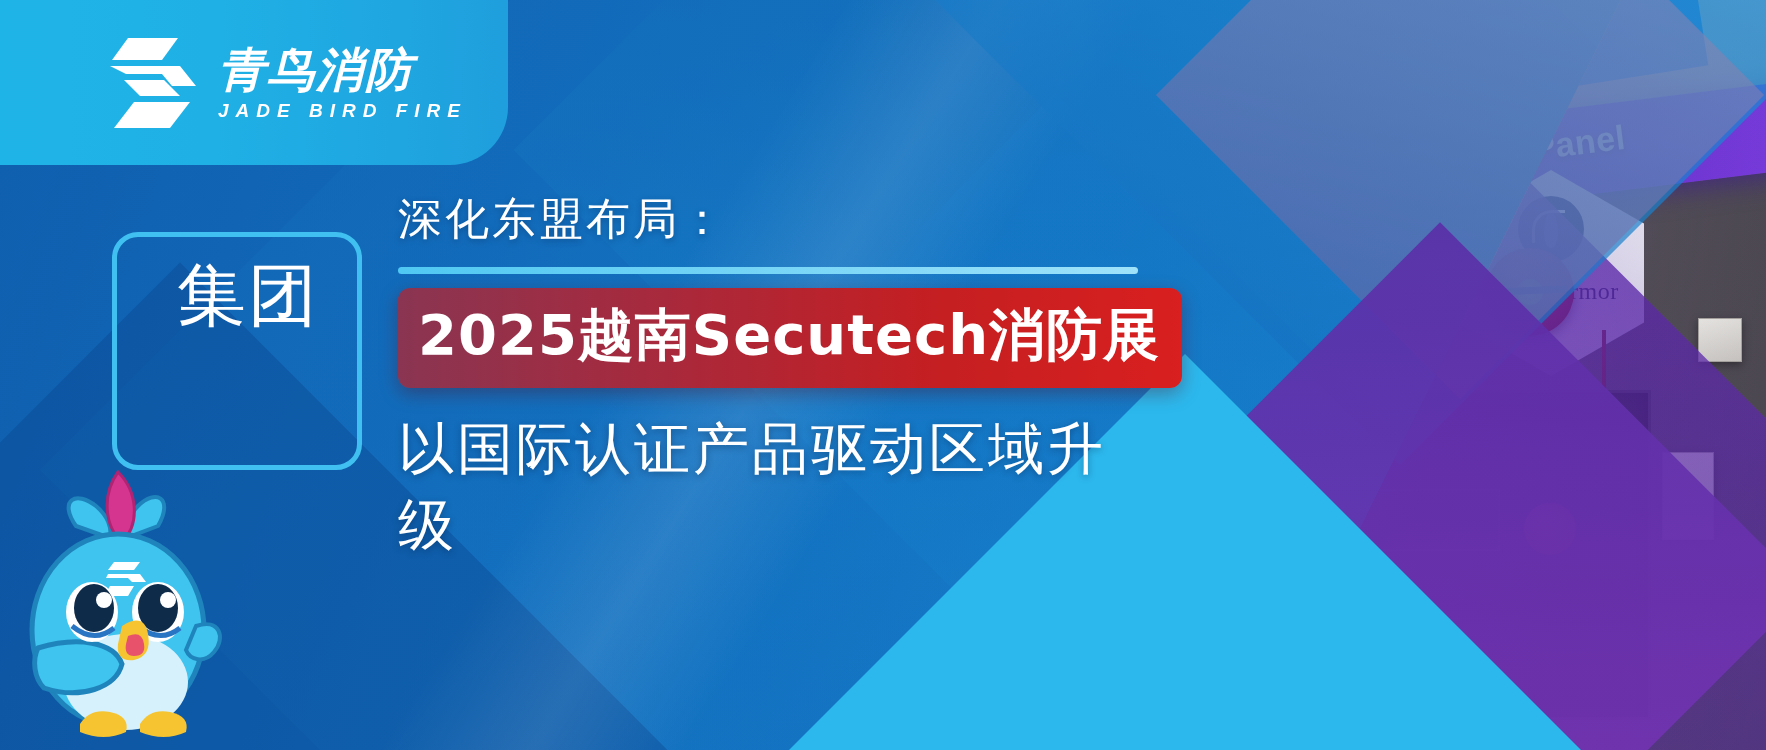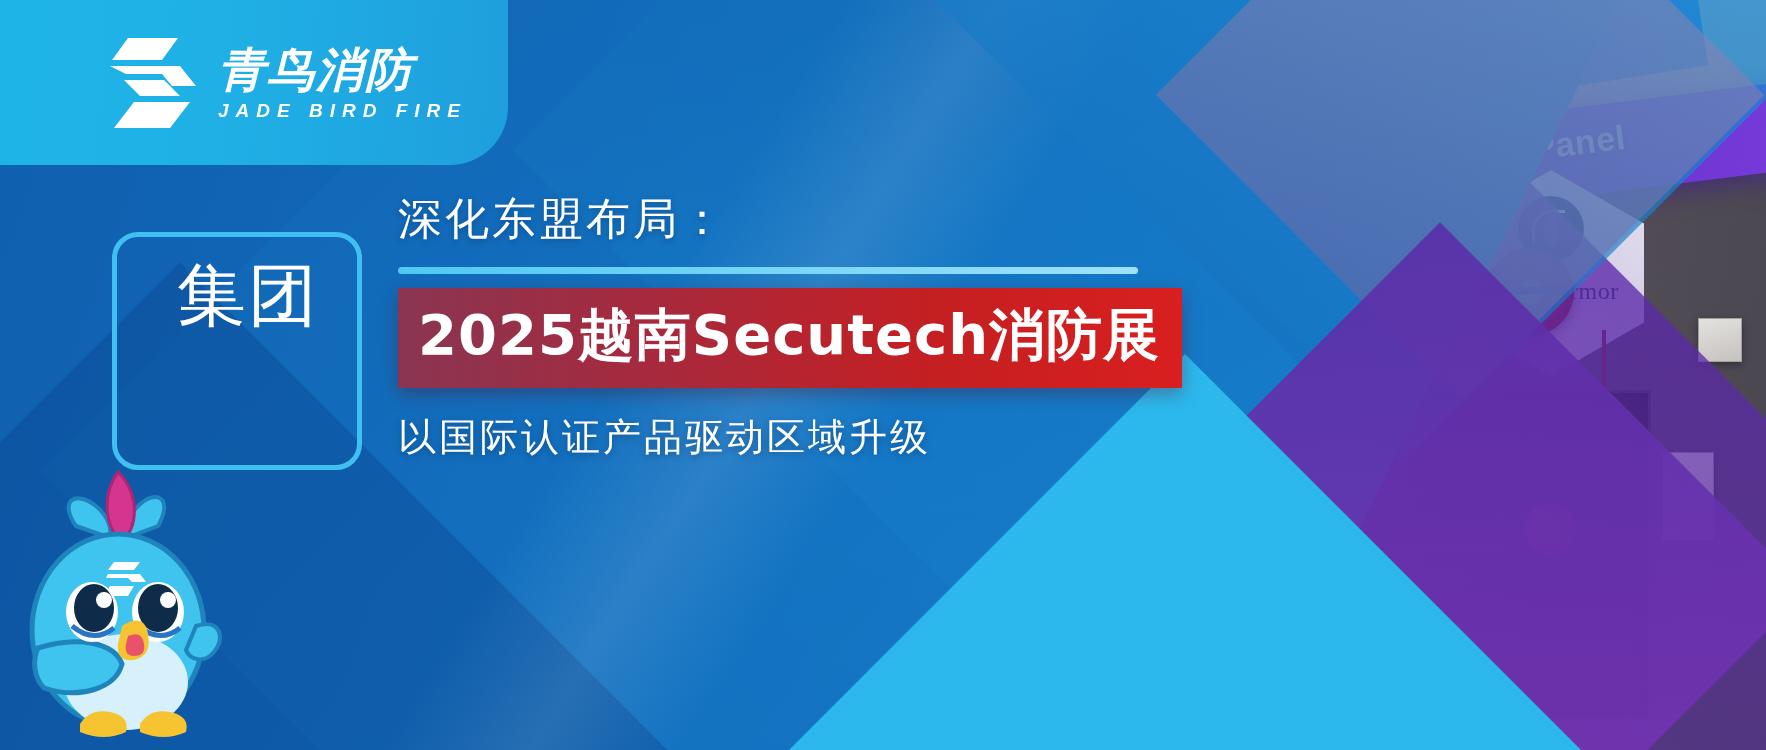--- a/index.html
+++ b/index.html
@@ -257,32 +257,32 @@
     background:linear-gradient(90deg,#4fc8f2,#9fe2fa);
   }
   .h1{
     margin-top:26px;
     font-size:56px;font-weight:bold;color:#fff;letter-spacing:2px;
     font-family:"DejaVu Sans","Liberation Sans",sans-serif;
     text-shadow:0 3px 9px rgba(0,25,60,.4);
   }
   .tag{
     margin-top:14px;display:inline-block;
-    padding:10px 22px 14px 20px;border-radius:1px;
+    padding:10px 22px 14px 20px;border-radius:12px;
     background:linear-gradient(90deg,#8a3552 0%,#a8293c 34%,#c41f22 68%,#d91f1f 100%);
     box-shadow:0 6px 18px rgba(90,10,20,.35);
   }
   .tag-text{
     font-size:56px;font-weight:bold;color:#fff;letter-spacing:1px;
     font-family:"DejaVu Sans","Liberation Sans",sans-serif;
     white-space:nowrap;
   }
   .sub{
     margin-top:24px;
-    font-size:38px;color:#ffffff;letter-spacing:3px;font-weight:400;
+    font-size:56px;color:#ffffff;letter-spacing:3px;font-weight:400;
     font-family:"DejaVu Sans","Liberation Sans",sans-serif;
     text-shadow:0 2px 7px rgba(0,25,60,.38);
   }
 </style>
 </head>
 <body>
 
 <div class="banner">
 
   <div class="bg-layer">

